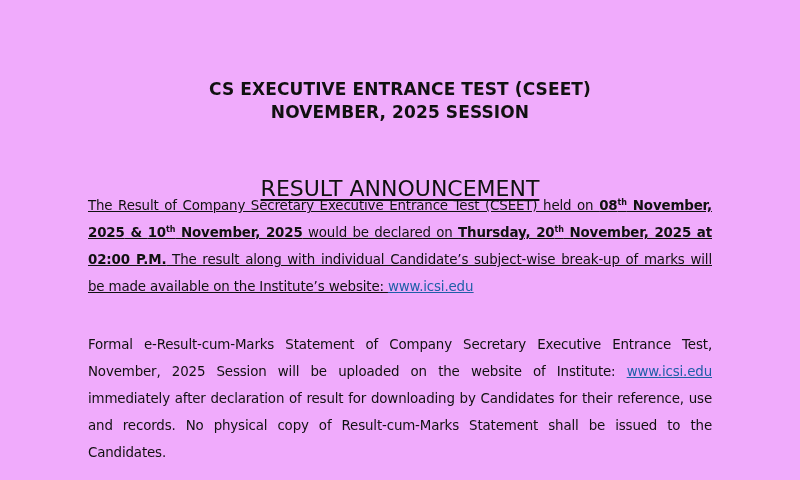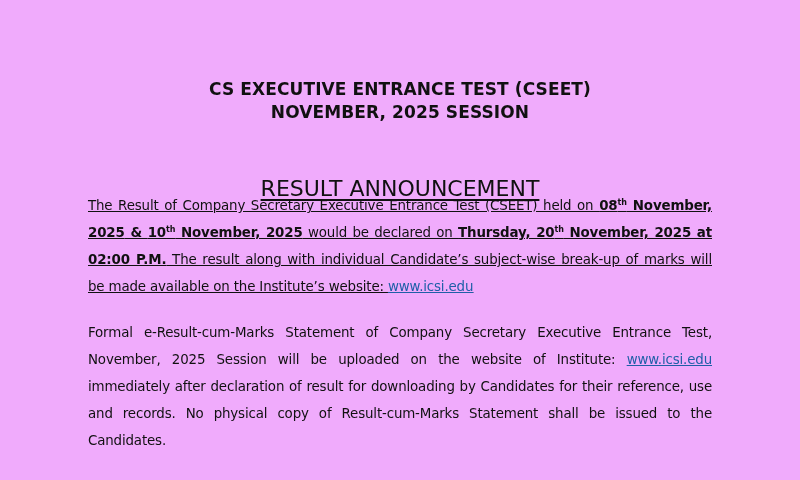--- a/index.html
+++ b/index.html
@@ -53,21 +53,21 @@
     .para {
       position: absolute;
       left: 88px;
       width: 624px;
       font-size: 13.4px;
       line-height: 27px;
       text-align: justify;
       letter-spacing: -0.15px;
     }
     .para1 { top: 192px; text-decoration: underline; }
-    .para2 { top: 319px; }
+    .para2 { top: 331px; }
     .para b { font-weight: bold; }
     .para sup {
       font-size: 8px;
       line-height: 0;
       vertical-align: super;
     }
     .link {
       color: #1f5fa8;
       text-decoration: underline;
       cursor: pointer;

